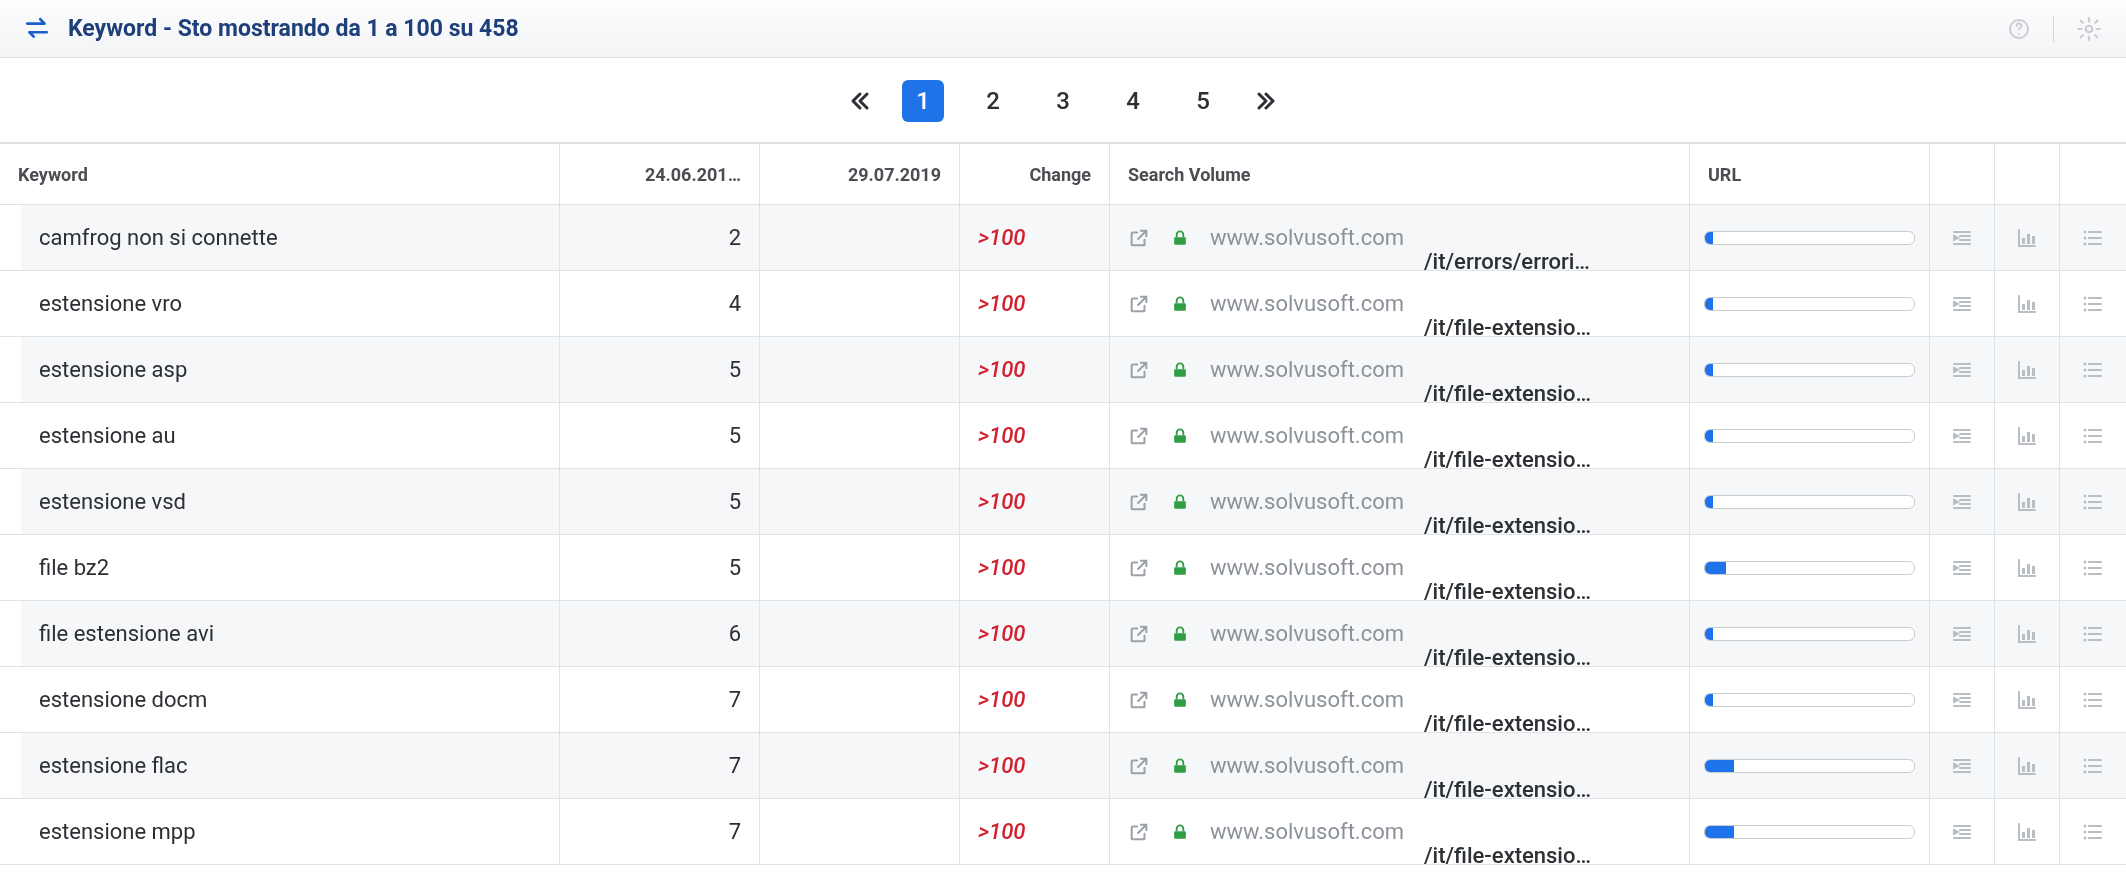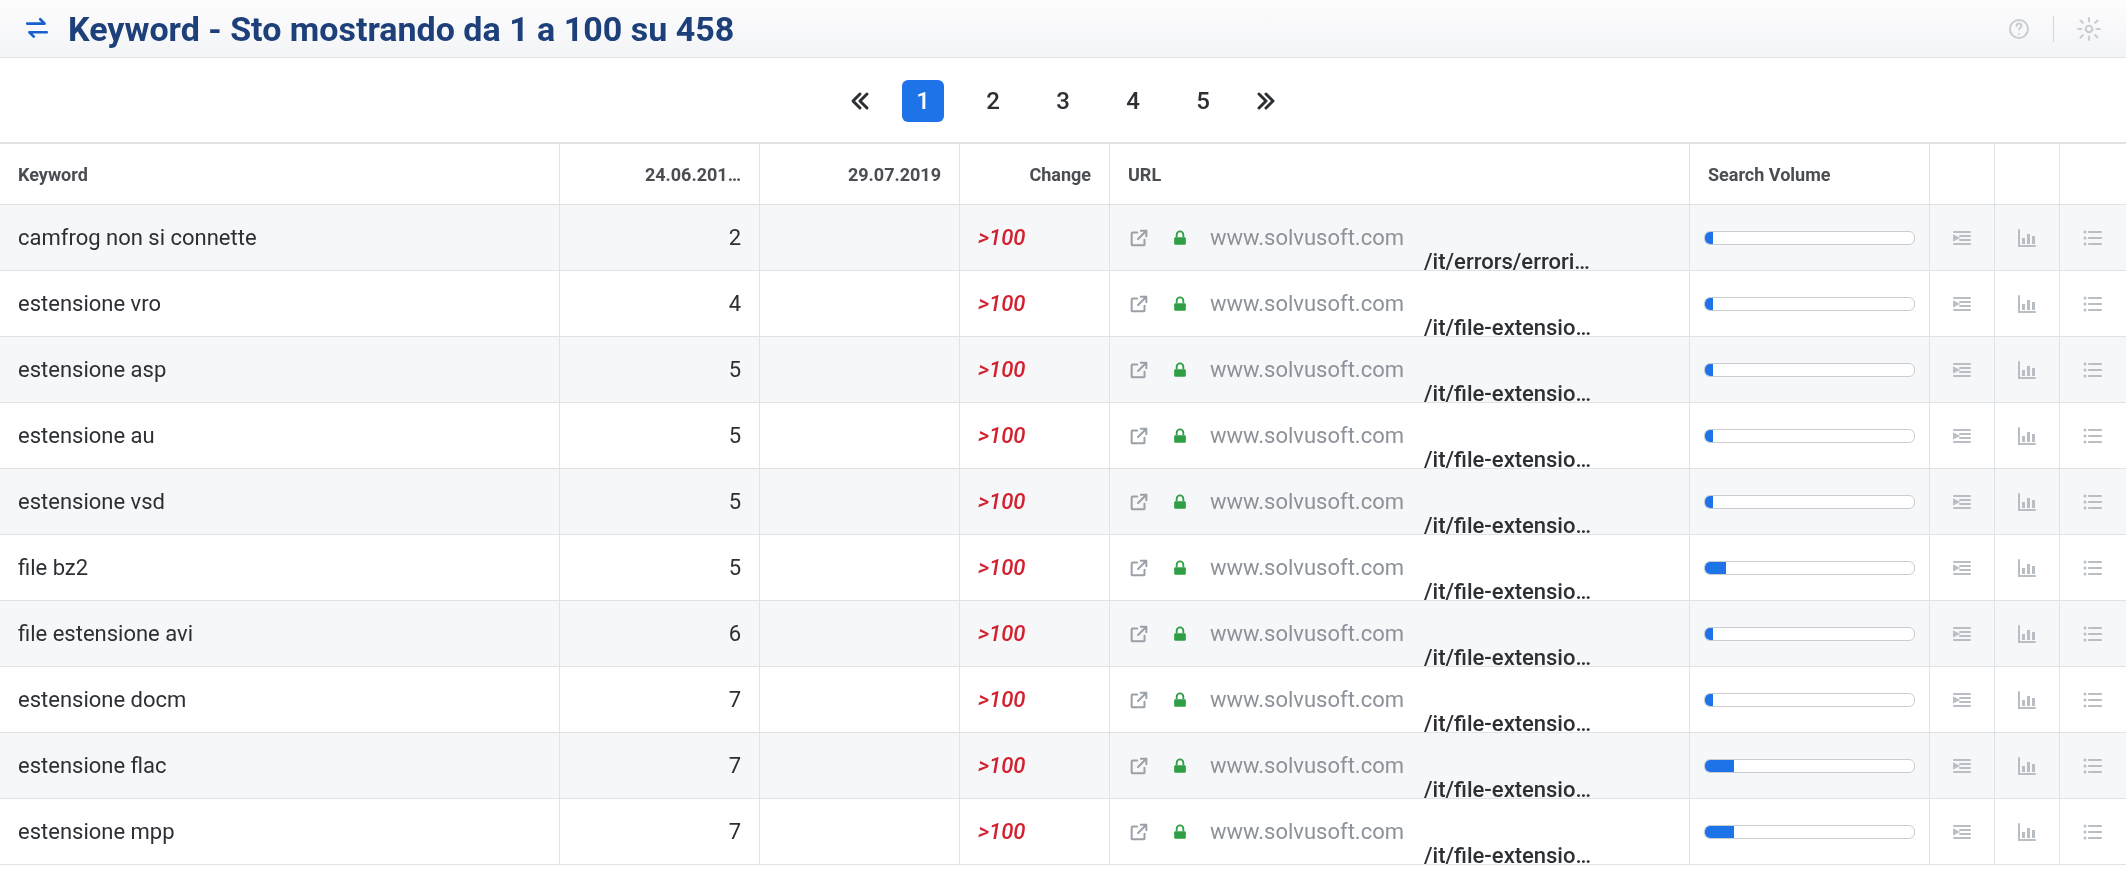--- a/index.html
+++ b/index.html
@@ -4,21 +4,21 @@
 <style>
   * { box-sizing: border-box; margin: 0; padding: 0; }
   html, body { width: 2126px; font-family: -apple-system, BlinkMacSystemFont, "Segoe UI", Roboto, Arial, sans-serif; background: #fff; color: #333; }
   .panel { width: 2126px; }
   .panel-header {
     display: flex; align-items: center; height: 58px;
     padding: 0 24px; border-bottom: 1px solid #e0e3e6;
     background: linear-gradient(#fdfdfe, #f3f4f6);
   }
   .panel-header .swap-icon { color: #1a5fcc; margin-right: 18px; }
-  .panel-header h1 { font-size: 34px; font-weight: 700; color: #1d3f7a; }
+  .panel-header h1 { font-size: 23px; font-weight: 700; color: #1d3f7a; }
   .panel-header .right-icons { margin-left: auto; display: flex; align-items: center; gap: 22px; color: #c9cdd2; }
   .panel-header .divider { width: 1px; height: 26px; background: #d3d6da; }
 
   .pagination { display: flex; justify-content: center; align-items: center; gap: 28px; padding: 22px 0 20px; border-bottom: 1px solid #e0e3e6; }
   .pagination .page {
     min-width: 42px; height: 42px; display: flex; align-items: center; justify-content: center;
     font-size: 24px; font-weight: 500; color: #2c2f33; border-radius: 6px; cursor: pointer;
   }
   .pagination .page.active { background: #1e73e8; color: #fff; }
   .pagination .nav-icon { color: #2c2f33; }
@@ -29,21 +29,21 @@
   .th { display: flex; align-items: center; padding: 0 18px; font-size: 18px; font-weight: 700; color: #4a4d52; border-right: 1px solid #e0e3e6; white-space: nowrap; overflow: hidden; text-overflow: ellipsis; }
   .th:last-child { border-right: none; }
   .th.right { justify-content: flex-end; }
 
   .trow { height: 66px; border-bottom: 1px solid #e0e3e6; }
   .trow:nth-child(odd) .td:first-child,
   .trow:nth-child(odd) .td { background: #f6f7f8; }
   .trow:nth-child(even) .td { background: #fff; }
   .td { display: flex; align-items: center; padding: 0 18px; font-size: 22px; border-right: 1px solid #e0e3e6; overflow: hidden; }
   .td:last-child { border-right: none; }
-  .td.keyword { color: #2c2f33; }
+  .td.keyword { color: #2c2f33; margin-left: 21px; }
   .td.num { justify-content: flex-end; color: #2c2f33; }
   .td.change { justify-content: flex-start; color: #d2202f; font-weight: 500; font-style: italic; }
   .td.url { gap: 20px; color: #8c9299; white-space: nowrap; }
   .td.url .domain { color: #8c9299; }
   .td.url .path { color: #2c2f33; font-weight: 500; margin-top: 48px; }
   .external-icon { color: #9ba1a8; flex-shrink: 0; }
   .lock-icon { color: #2f9e44; flex-shrink: 0; }
 
   .td.volume { padding: 0 14px; }
   .vol-bar { width: 100%; height: 14px; border: 1px solid #c9cdd2; border-radius: 6px; background: #fff; overflow: hidden; }
@@ -143,22 +143,22 @@
         </svg>
       </span>
   </div>
 
   <div class="table">
     <div class="thead">
       <div class="th">Keyword</div>
       <div class="th right">24.06.201…</div>
       <div class="th right">29.07.2019</div>
       <div class="th right">Change</div>
+      <div class="th">Search Volume</div>
       <div class="th">URL</div>
-      <div class="th">Search Volume</div>
       <div class="th"></div>
       <div class="th"></div>
       <div class="th"></div>
     </div>
     <div id="tbody">
         <div class="trow">
     <div class="td keyword">camfrog non si connette</div>
     <div class="td num">2</div>
     <div class="td num"></div>
     <div class="td change">&gt;100</div>

